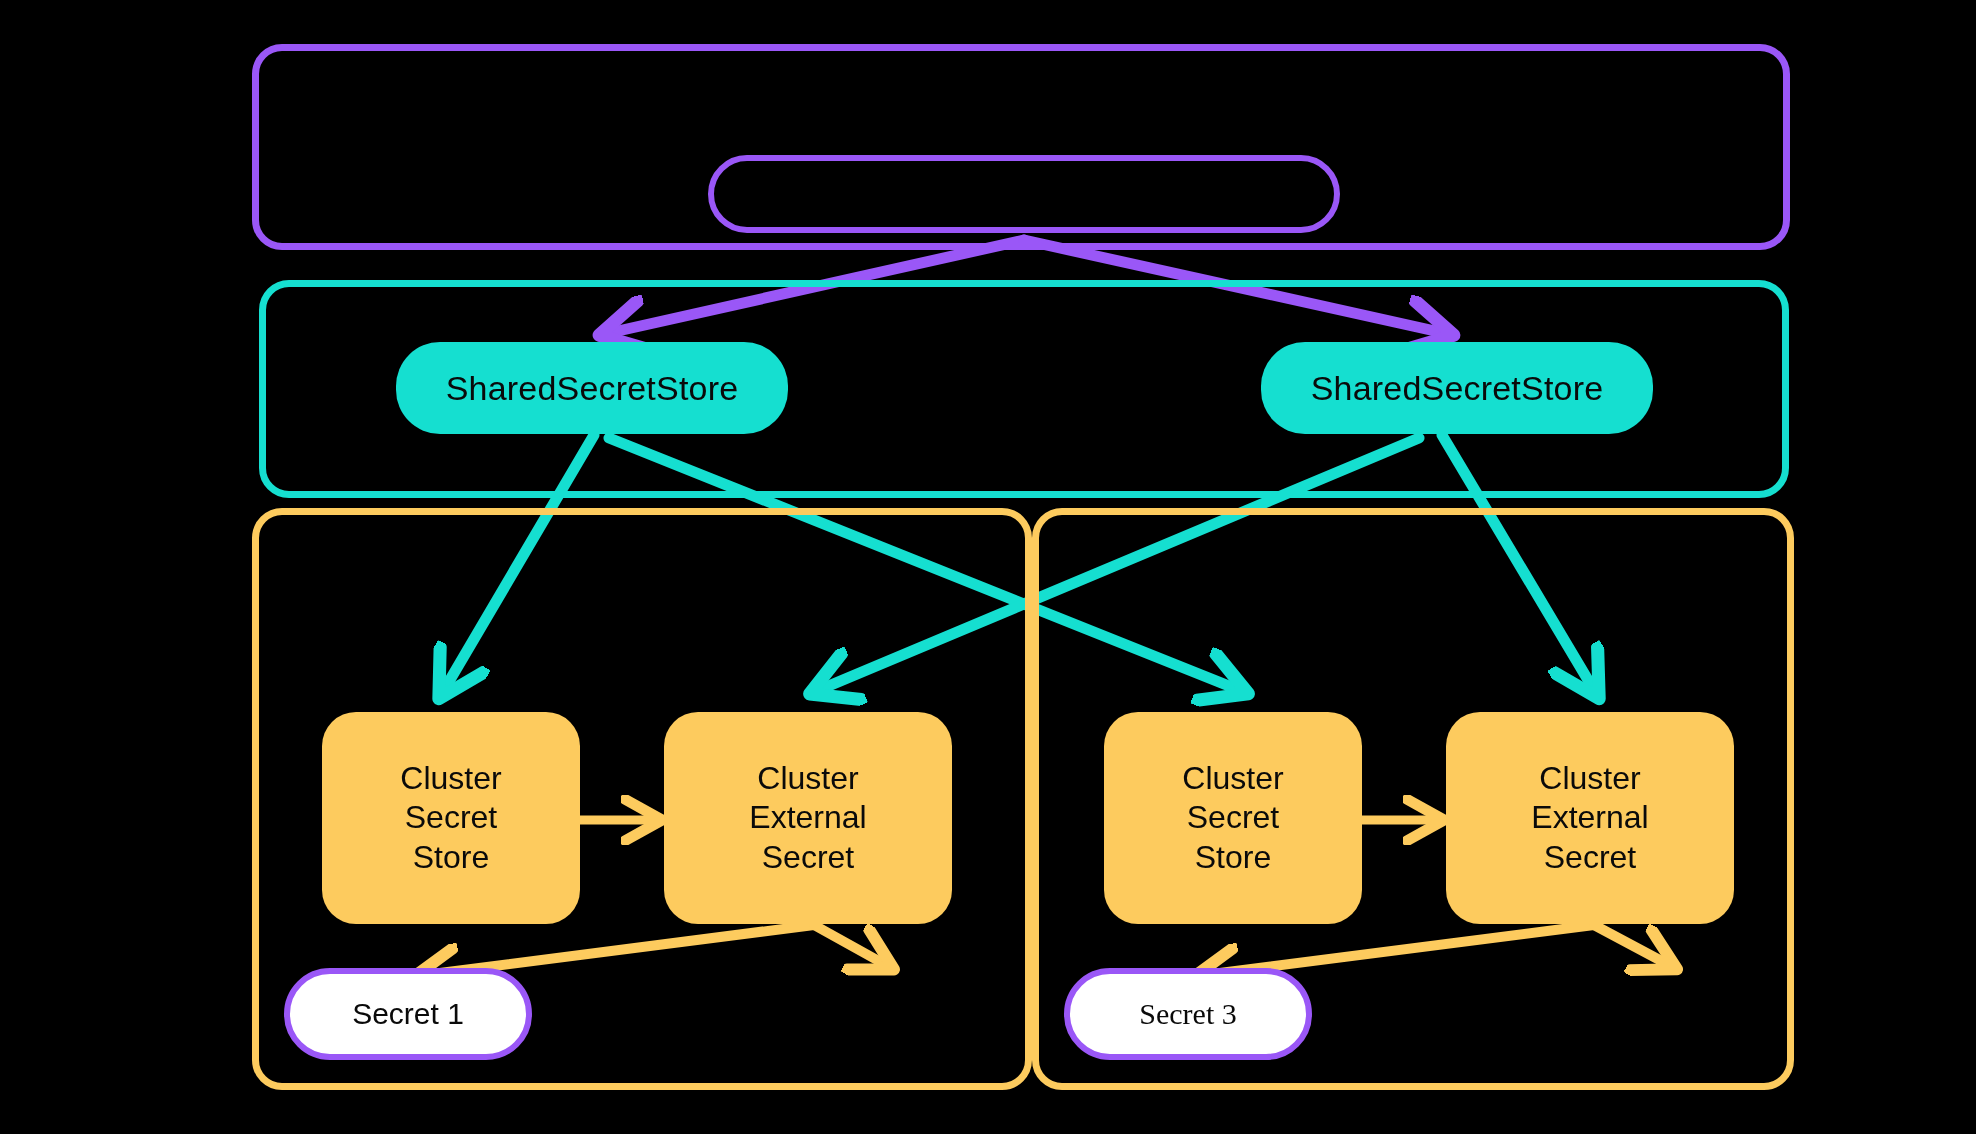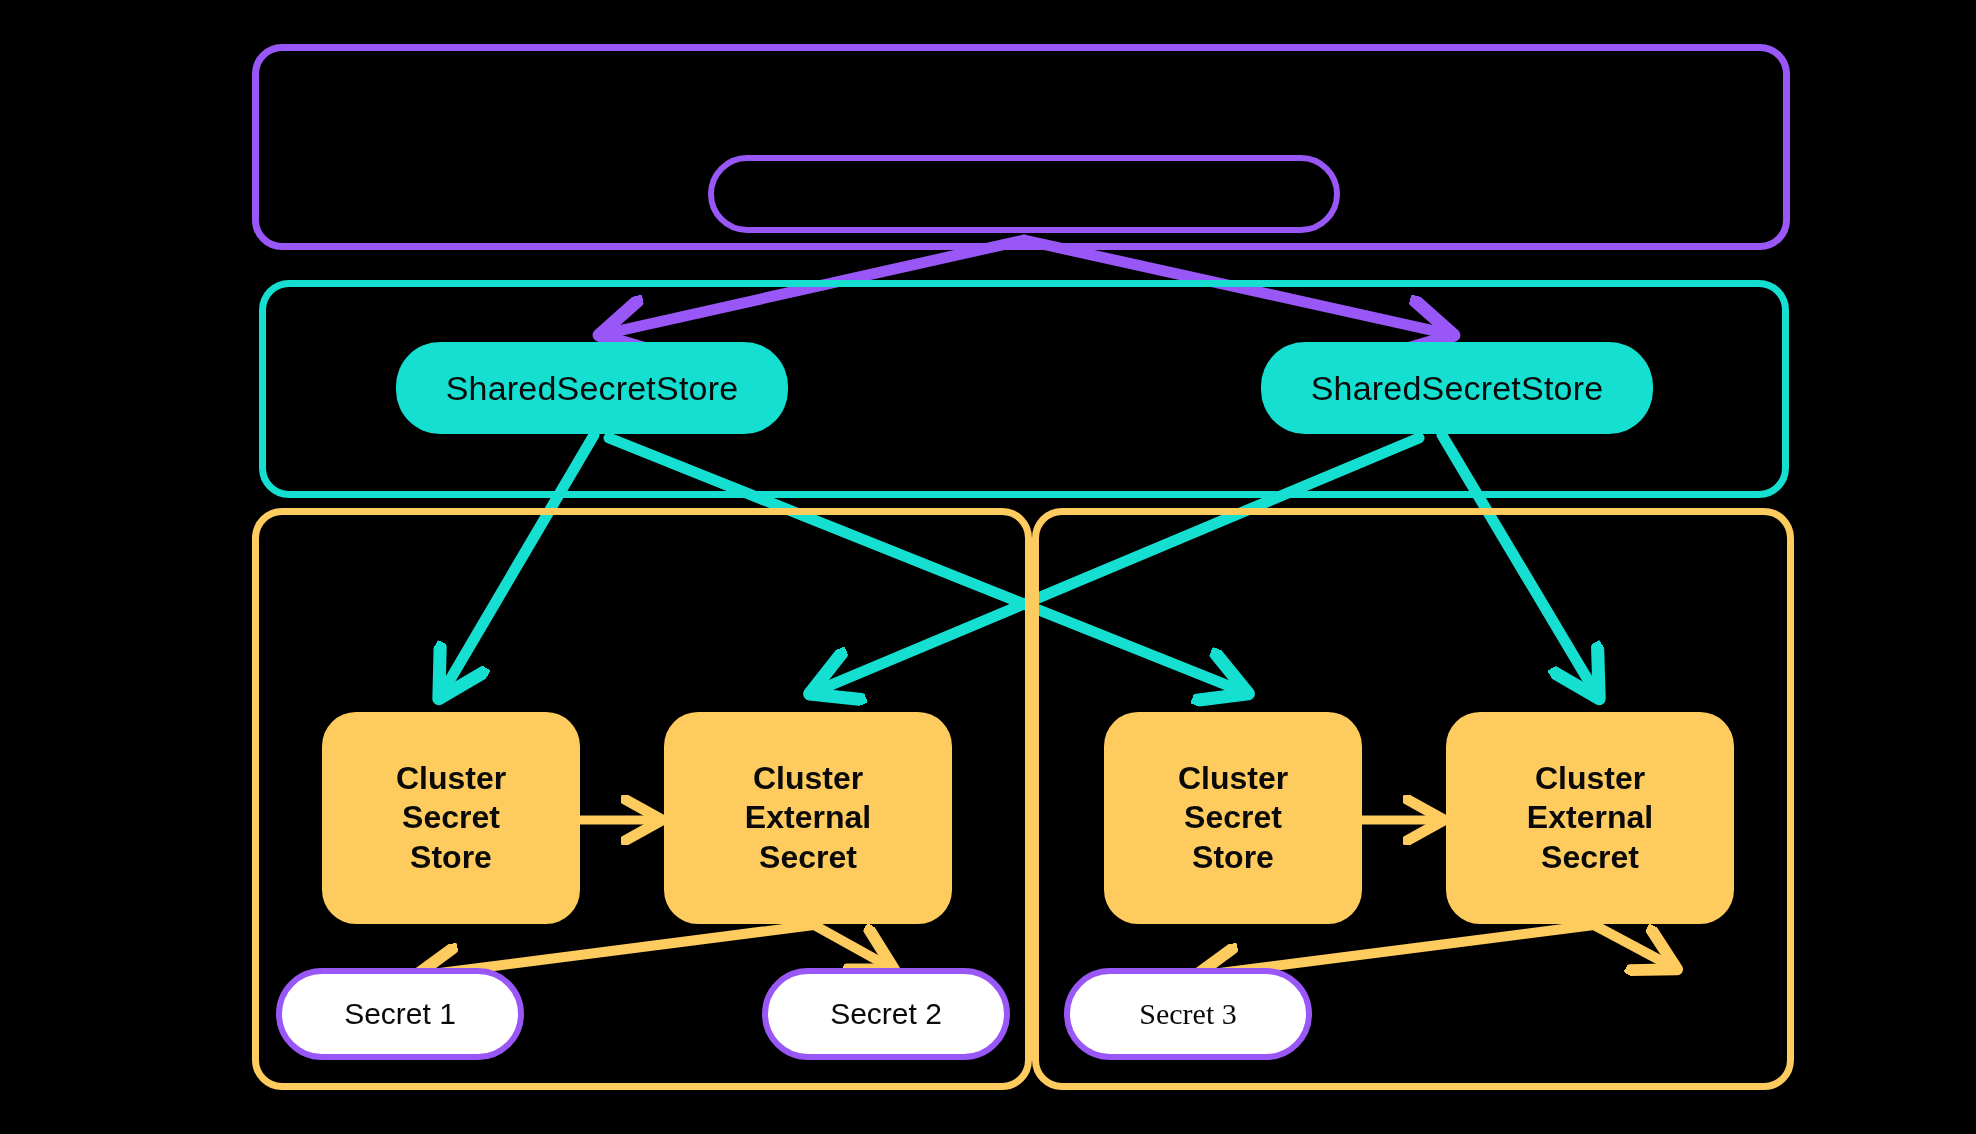--- a/index.html
+++ b/index.html
@@ -62,21 +62,20 @@
     background: #15dfd0;
     border-radius: 44px;
     font-size: 34px;
     letter-spacing: 0.2px;
   }
   .box-yellow {
     background: #fdcb5e;
     border-radius: 34px;
     font-size: 32px;
     line-height: 1.22;
-    font-weight: bold;
   }
   .pill-white {
     background: #ffffff;
     border: 6px solid #9a57f7;
     border-radius: 46px;
     font-size: 30px;
   }
   .node-label {
     display: block;
     white-space: pre-line;
@@ -165,26 +164,23 @@
 Secret
 Store</span>
   </div>
 
   <div class="node box-yellow" style="left:1422px; top:712px; width:288px; height:212px; z-index:3;">
     <span class="node-label">Cluster
 External
 Secret</span>
   </div>
 
-  <div class="node pill-white" style="left:252px; top:968px; width:248px; height:92px; z-index:3;">
+  <div class="node pill-white" style="left:260px; top:968px; width:248px; height:92px; z-index:3;">
     <span class="node-label">Secret 1</span>
   </div>
 
-  <div class="node pill-white" style="left:738px; top:968px; width:248px; height:92px; z-index:3;">
-    <span class="node-label">Secret 2</span>
-  </div>
 
   <div class="node pill-white" style="left:1040px; top:968px; width:248px; height:92px; z-index:3;font-family:Liberation Serif, serif;">
     <span class="node-label">Secret 3</span>
   </div>
 
 
 </div>
 
 </body></html>

